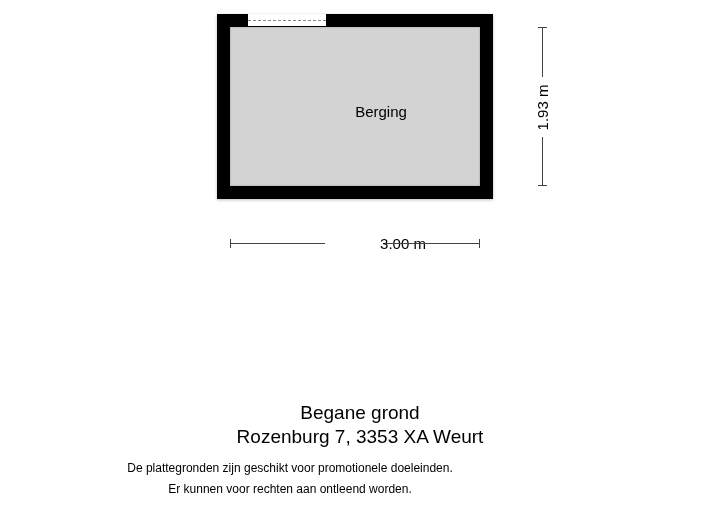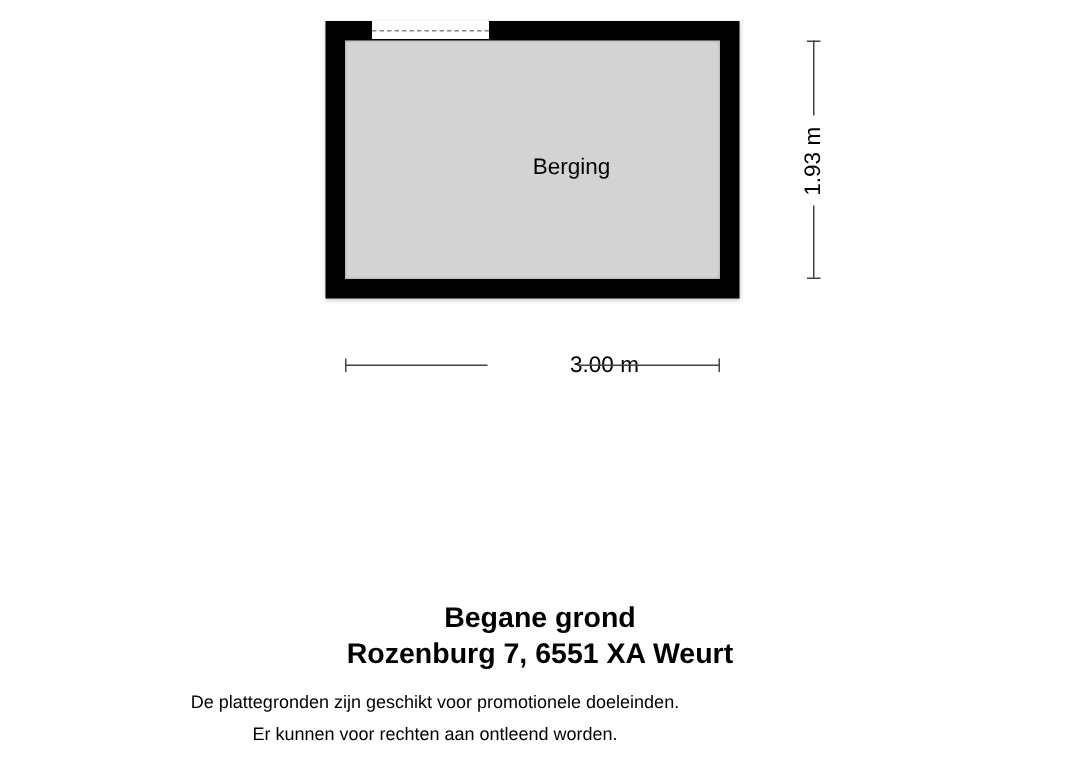--- a/index.html
+++ b/index.html
@@ -10,21 +10,21 @@
   .door-dash{position:absolute;left:248px;top:20px;width:78px;height:0;border-top:1px dashed #888;}
   .room-label{position:absolute;left:230px;top:103px;width:302px;text-align:center;font-size:15px;}
   .hdim{position:absolute;left:230px;top:236px;width:250px;height:14px;}
   .hdim .line{position:absolute;top:7px;height:1px;background:#444;}
   .hdim .tick{position:absolute;top:3px;width:1px;height:9px;background:#444;}
   .hdim .lbl{position:absolute;left:0;width:250px;top:-1px;text-align:center;font-size:15px;padding-left:48px;}
   .vdim{position:absolute;left:535px;top:27px;width:14px;height:159px;}
   .vdim .line{position:absolute;left:7px;width:1px;background:#444;}
   .vdim .tick{position:absolute;left:3px;width:9px;height:1px;background:#444;}
   .vdim .lbl{position:absolute;left:-40px;top:72px;width:94px;text-align:center;font-size:15px;transform:rotate(-90deg);}
-  .title{position:absolute;left:0;width:720px;text-align:center;font-weight:bold;font-size:19px;}
+  .title{position:absolute;left:0;width:720px;text-align:center;font-weight:normal;font-size:19px;}
   .disc{position:absolute;left:0;width:580px;text-align:center;font-size:12px;}
 </style>
 </head>
 <body>
 
 <div>
   <div class="wall"></div>
   <div class="room"></div>
   <div class="door"></div>
   <div class="door-dash"></div>
@@ -41,15 +41,15 @@
   <div class="vdim">
     <div class="tick" style="top:0"></div>
     <div class="line" style="top:0;height:50px"></div>
     <div class="lbl">1.93 m</div>
     <div class="line" style="top:110px;height:49px"></div>
     <div class="tick" style="top:158px"></div>
   </div>
 </div>
 
 <div class="title" style="top:402px">Begane grond</div>
-<div class="title" style="top:426px">Rozenburg 7, 6551 XA Weurt</div>
+<div class="title" style="top:426px">Rozenburg 7, 3353 XA Weurt</div>
 <div class="disc" style="top:461px">De plattegronden zijn geschikt voor promotionele doeleinden.</div>
 <div class="disc" style="top:482px">Er kunnen voor rechten aan ontleend worden.</div>
 
 </body></html>

